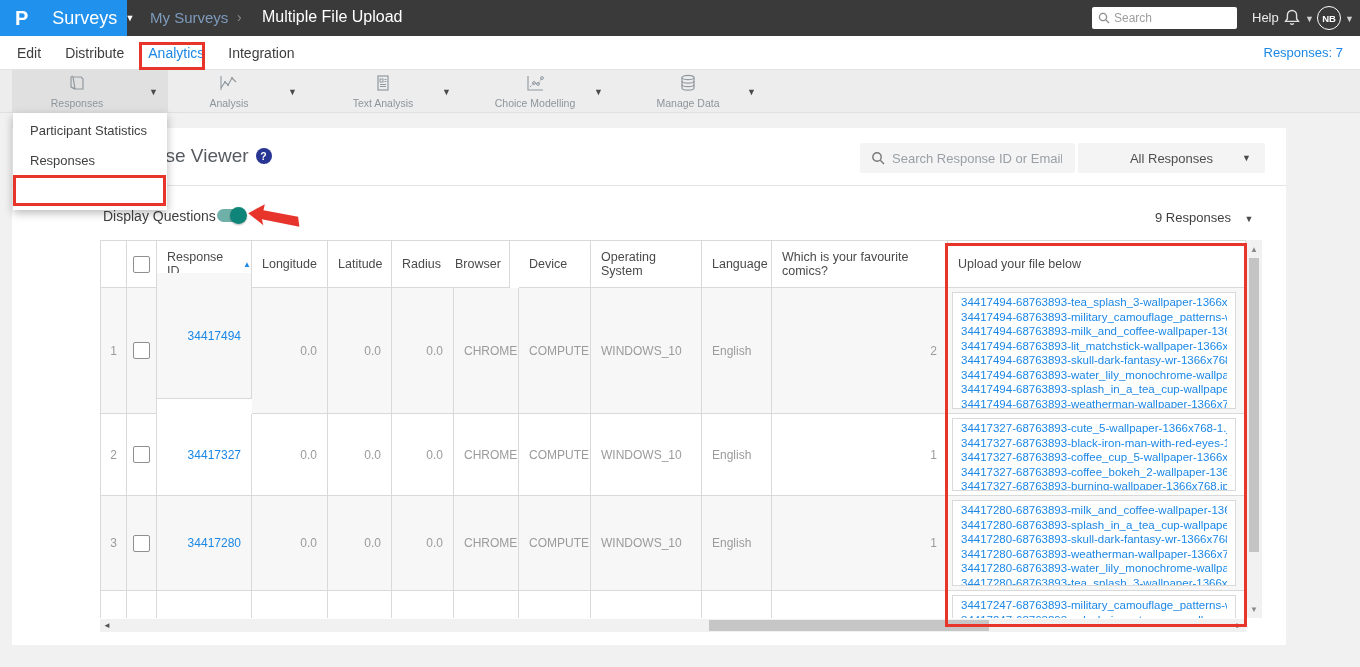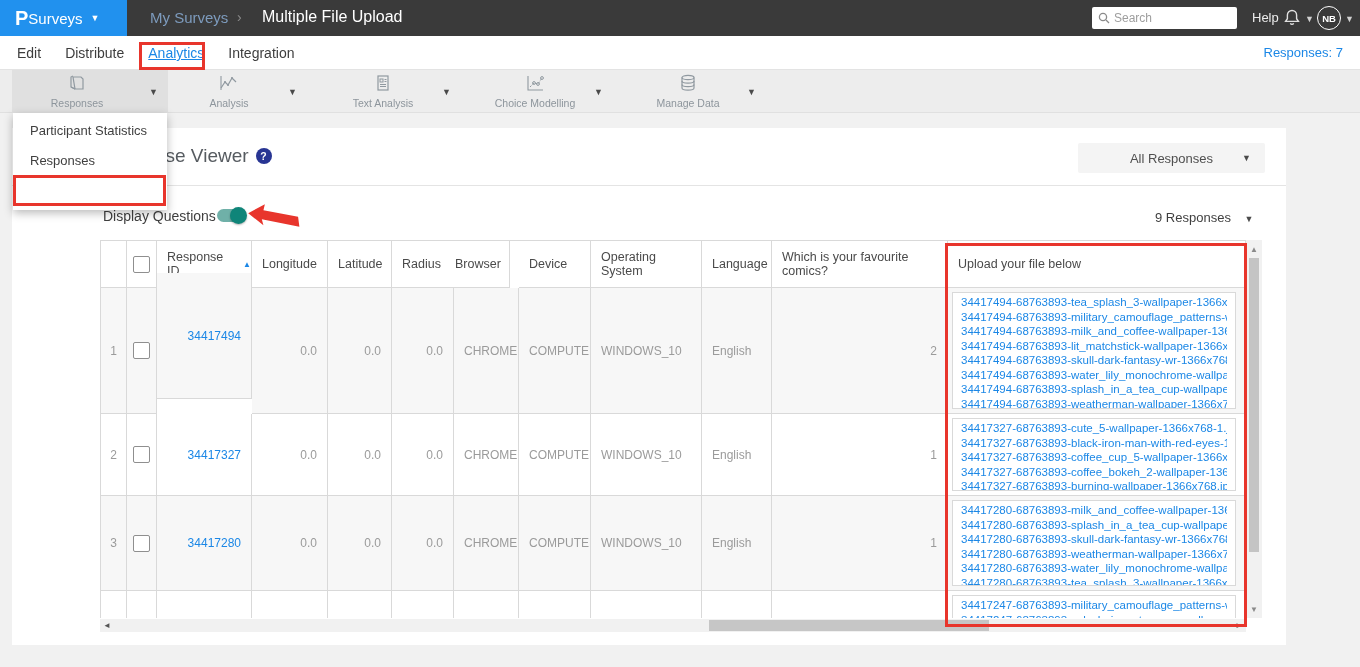--- a/index.html
+++ b/index.html
@@ -4,21 +4,21 @@
 <style>
   * { margin:0; padding:0; box-sizing:border-box; }
   html,body { width:1360px; height:667px; overflow:hidden; background:#f1f1f1;
               font-family:"Liberation Sans", sans-serif; }
 
   
   #topbar { position:absolute; left:0; top:0; width:1360px; height:36px; background:#3a3a3a; z-index:20; }
   #logo-block { position:absolute; left:0; top:0; width:127px; height:36px; background:#2191ee;
                 display:flex; align-items:center; cursor:pointer; }
   #logo-p { color:#fff; font-weight:bold; font-size:20px; margin-left:15px; }
-  #surveys-label { color:#fff; font-size:15px; margin-left:0; }
+  #surveys-label { color:#fff; font-size:18px; margin-left:24px; }
   #surveys-caret { color:#fff; font-size:9px; margin-left:8px; }
   .crumb-parent { position:absolute; left:150px; top:9px; font-size:15px; color:#7d9bbd; cursor:pointer; }
   .crumb-sep { position:absolute; left:237px; top:9px; font-size:14px; color:#8a8a8a; }
   .crumb-current { position:absolute; left:262px; top:8px; font-size:16px; color:#ffffff; }
   #topbar-search { position:absolute; left:1092px; top:7px; width:145px; height:22px; background:#fff;
                    border-radius:2px; display:flex; align-items:center; }
   #topbar-search input { border:none; outline:none; background:transparent; font-size:12px; color:#be185d;
                          width:110px; font-family:"Liberation Sans", sans-serif; }
   #topbar-search input::placeholder { color:#9e9e9e; }
   .mag { margin:0 4px 0 6px; }
@@ -28,21 +28,21 @@
   #avatar { position:absolute; left:1317px; top:6px; width:24px; height:24px; border:1.5px solid #fff;
             border-radius:50%; color:#fff; font-size:9.5px; font-weight:bold; display:flex;
             align-items:center; justify-content:center; cursor:pointer; }
   #avatar-caret { position:absolute; left:1345px; top:14px; color:#cfcfcf; font-size:9px; cursor:pointer; }
 
   
   #navbar { position:absolute; left:0; top:36px; width:1360px; height:34px; background:#fff;
             border-bottom:1px solid #e3e3e3; z-index:19; }
   #nav-tabs { position:absolute; left:17px; top:0; height:34px; display:flex; gap:24px; align-items:center; }
   .nav-tab { font-size:14px; color:#3d3d3d; cursor:pointer; }
-  .nav-tab.active { color:#1b87e6; text-decoration:underline; }
+  .nav-tab.active { color:#1b87e6; }
   #responses-count { position:absolute; right:17px; top:9px; font-size:13px; color:#1b87e6; }
 
   
   #toolbar { position:absolute; left:0; top:70px; width:1360px; height:43px; background:#ededed;
              border-bottom:1px solid #e0e0e0; z-index:18; }
   .tb-item { position:absolute; top:0; height:43px; cursor:pointer; }
   .tb-item.selected { background:#e0e0e0; }
   .tb-icon { position:absolute; left:0; right:26px; top:3px; display:flex; justify-content:center; }
   .tb-label { position:absolute; left:0; right:26px; bottom:4px; text-align:center; font-size:10.5px; color:#8d959c; }
   .tb-caret { position:absolute; right:10px; top:17px; font-size:9px; color:#4a4a4a; }
@@ -218,20 +218,27 @@
 <div id="responses-menu">
     <div class="menu-item">Participant Statistics</div>
     <div class="menu-item">Responses</div>
   </div>
 
 <div id="card">
   <div id="viewer-title">
     <span>Response Viewer</span>
     <span id="help-q">?</span>
   </div>
+  <div id="resp-search">
+    <svg class="mag" width="14" height="14" viewBox="0 0 14 14" style="margin:0 7px 0 11px;">
+        <circle cx="6" cy="6" r="4.2" fill="none" stroke="#777" stroke-width="1.4"></circle>
+        <line x1="9.3" y1="9.3" x2="13" y2="13" stroke="#777" stroke-width="1.4"></line>
+      </svg>
+    <input placeholder="Search Response ID or Email" style="">
+  </div>
   <div id="all-responses">
     <span>All Responses</span>
     <span class="caret">▼</span>
   </div>
   <div id="title-divider"></div>
 
   <span id="display-questions-label">Display Questions</span>
   <div id="dq-toggle">
       <div id="dq-knob"></div>
     </div>

